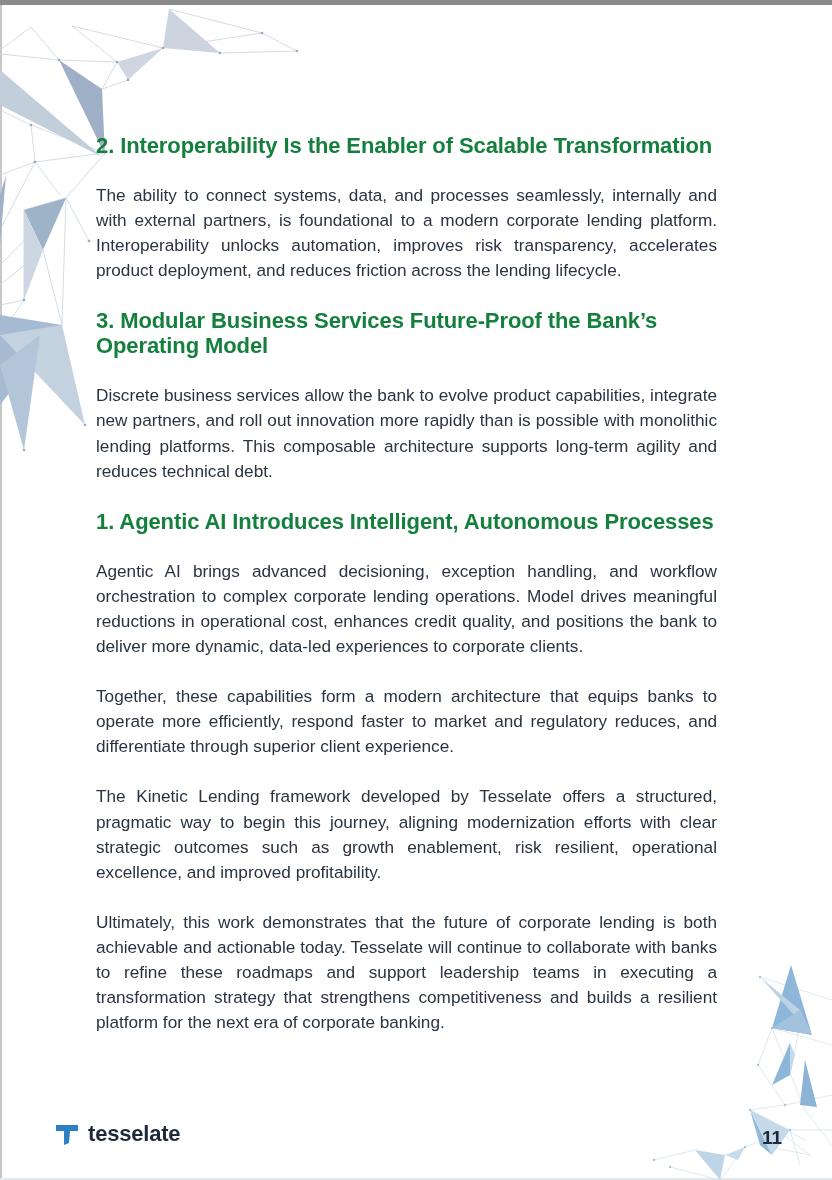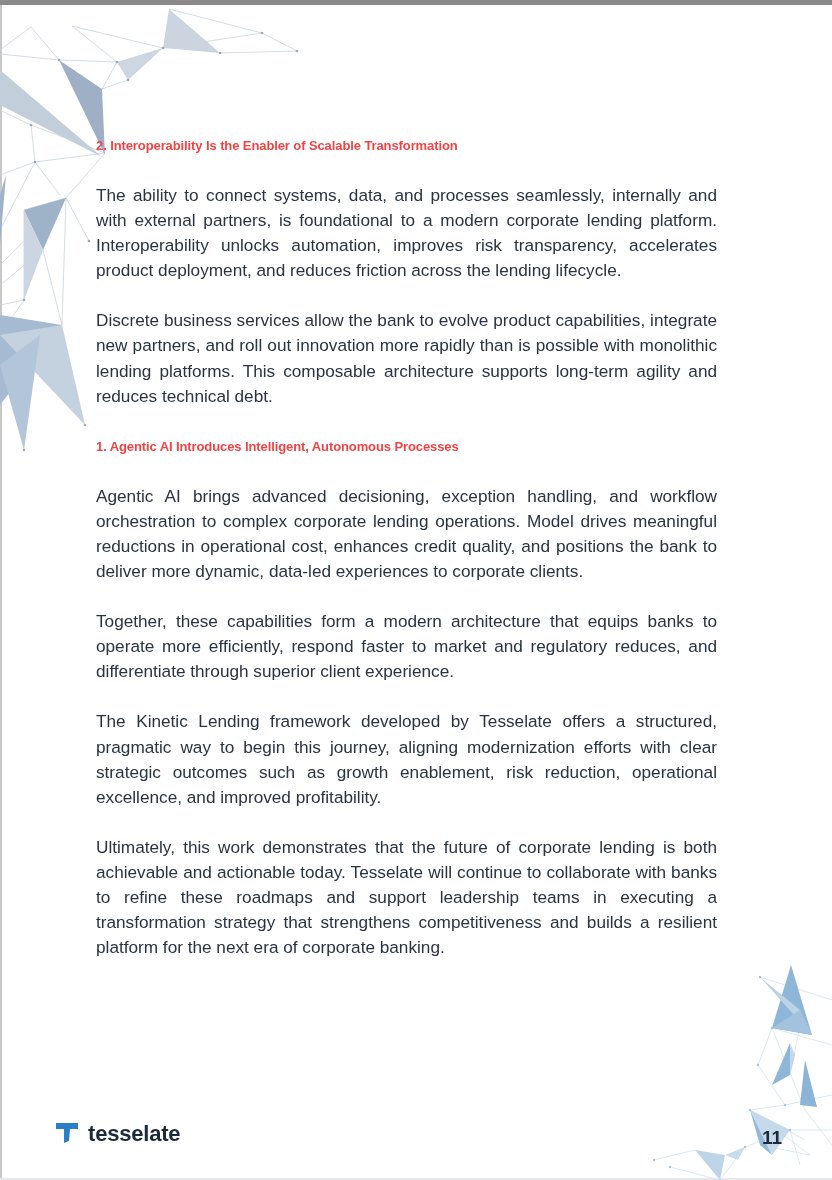--- a/index.html
+++ b/index.html
@@ -13,26 +13,26 @@
   .left-edge { position: absolute; left: 0; top: 5px; width: 2px; height: 1175px; background: #c8c8c8; }
   .bottom-edge { position: absolute; left: 0; top: 1178px; width: 832px; height: 2px; background: #e6e9ec; }
   .deco { position: absolute; pointer-events: none; }
   .deco-tl { left: 0; top: 5px; width: 320px; height: 450px; }
   .deco-br { left: 640px; top: 955px; width: 192px; height: 225px; }
   .content {
     position: absolute; left: 96px; top: 133px; width: 637px;
     font-size: 17.2px; line-height: 25.1px; color: #2a3340;
   }
   .heading {
-    font-weight: bold; font-size: 13px; color: #ef4444; margin: 0 0 25px 0;
+    font-weight: bold; font-size: 22px; color: #15803d; margin: 0 0 25px 0;
     letter-spacing: -0.1px; line-height: 25px;
   }
   .para { margin: 0 16px 25px 0; text-align: justify; text-align-last: left; }
   .logo {
-    position: absolute; left: 56px; top: 1121px; display: flex; align-items: flex-start; gap: 10px;
+    position: absolute; left: 56px; top: 1121px; display: flex; align-items: center; gap: 10px;
   }
   .logo-mark { width: 22px; height: 22px; }
   .logo-text { font-size: 22px; font-weight: bold; color: #1e2a3a; letter-spacing: -0.2px; }
   .page-number {
     position: absolute; left: 762px; top: 1127px; font-size: 19px; font-weight: bold; color: #1e2a3a;
   }
 </style>
 </head>
 <body>
 
@@ -144,27 +144,28 @@
     <circle cx="14" cy="205" r="1.2"></circle>
       <circle cx="30" cy="212" r="1.2"></circle>
       <circle cx="105" cy="192" r="1.2"></circle>
   </g>
 </svg>
 
 <div class="content">
   <h2 class="heading">2. Interoperability Is the Enabler of Scalable Transformation</h2>
   <p class="para">The ability to connect systems, data, and processes seamlessly, internally and with external partners, is foundational to a modern corporate lending platform. Interoperability unlocks automation, improves risk transparency, accelerates product deployment, and reduces friction across the lending lifecycle.</p>
 
+  <h2 class="heading">3. Modular Business Services Future-Proof the Bank’s Operating Model</h2>
   <p class="para">Discrete business services allow the bank to evolve product capabilities, integrate new partners, and roll out innovation more rapidly than is possible with monolithic lending platforms. This composable architecture supports long-term agility and reduces technical debt.</p>
 
   <h2 class="heading">1. Agentic AI Introduces Intelligent, Autonomous Processes</h2>
   <p class="para">Agentic AI brings advanced decisioning, exception handling, and workflow orchestration to complex corporate lending operations. Model drives meaningful reductions in operational cost, enhances credit quality, and positions the bank to deliver more dynamic, data-led experiences to corporate clients.</p>
 
   <p class="para">Together, these capabilities form a modern architecture that equips banks to operate more efficiently, respond faster to market and regulatory reduces, and differentiate through superior client experience.</p>
-  <p class="para">The Kinetic Lending framework developed by Tesselate offers a structured, pragmatic way to begin this journey, aligning modernization efforts with clear strategic outcomes such as growth enablement, risk reduction, operational excellence, and improved profitability.</p>
+  <p class="para">The Kinetic Lending framework developed by Tesselate offers a structured, pragmatic way to begin this journey, aligning modernization efforts with clear strategic outcomes such as growth enablement, risk resilient, operational excellence, and improved profitability.</p>
   <p class="para">Ultimately, this work demonstrates that the future of corporate lending is both achievable and actionable today. Tesselate will continue to collaborate with banks to refine these roadmaps and support leadership teams in executing a transformation strategy that strengthens competitiveness and builds a resilient platform for the next era of corporate banking.</p>
 </div>
 
 <div class="logo">
   <svg class="logo-mark" viewBox="0 0 22 22">
     <polygon points="0,2 22,2 22,8 14,8 13,20 8,22 8,8 0,8" fill="#2b7fc4"></polygon>
   </svg>
   <span class="logo-text">tesselate</span>
 </div>
 

